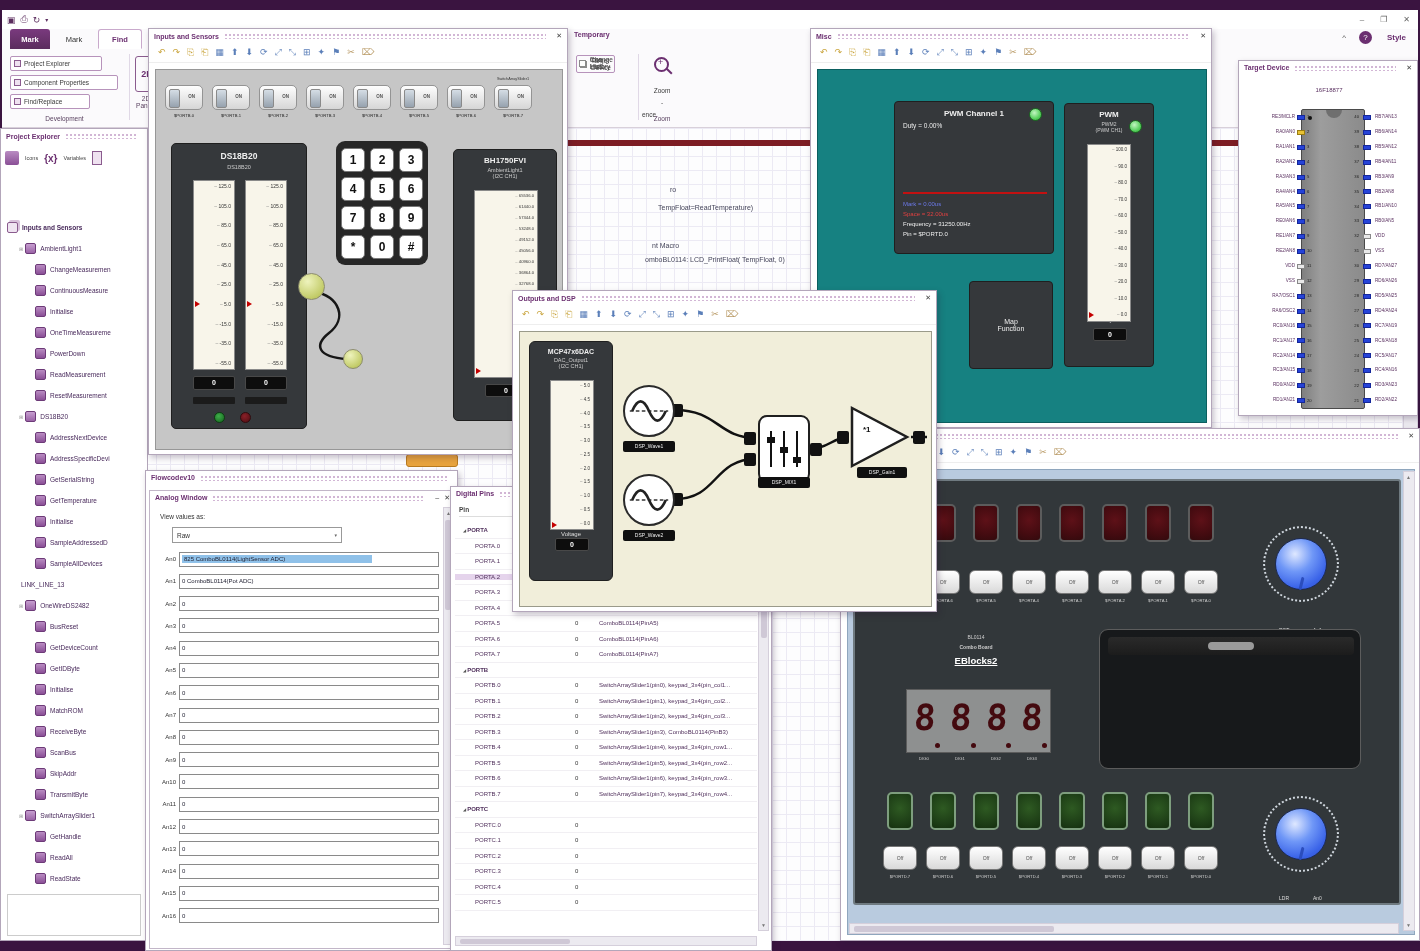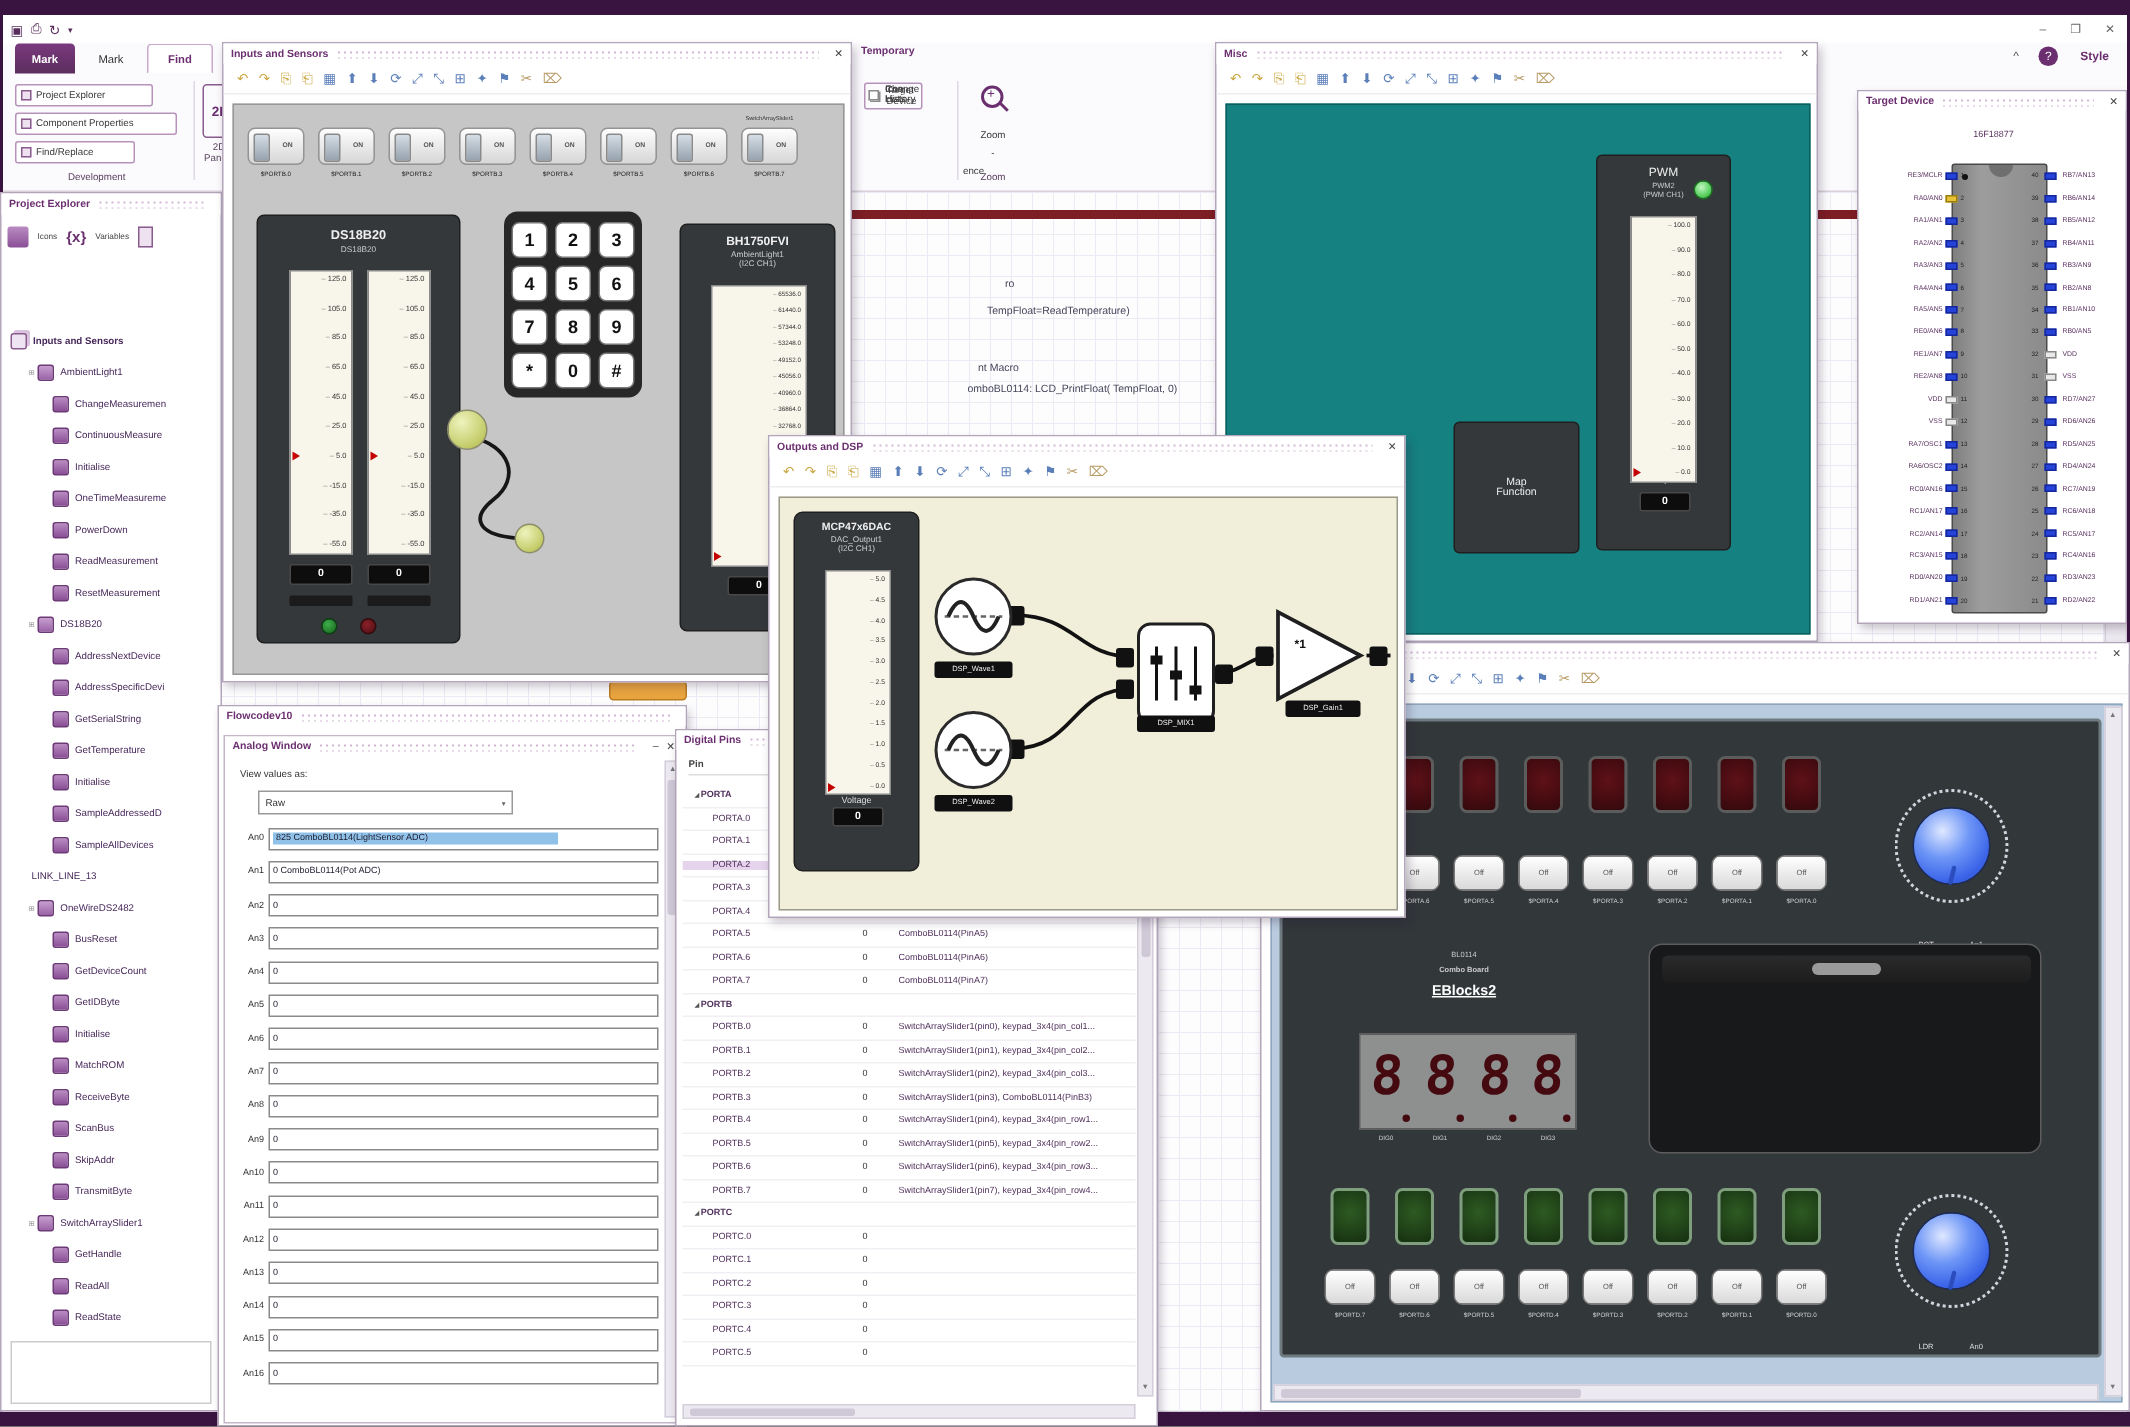--- a/index.html
+++ b/index.html
@@ -529,23 +529,33 @@
         <span class="ticon b">⤢</span>
         <span class="ticon b">⤡</span>
         <span class="ticon b">⊞</span>
         <span class="ticon b">✦</span>
         <span class="ticon b">⚑</span>
         <span class="ticon t">✂</span>
         <span class="ticon t">⌦</span>
     </div>
     <div class="abs" style="left:6px;top:40px;width:390px;height:354px;background:#168181;border:1px solid #0c5f5f"></div>
 
+    <div class="dk" style="left:83px;top:72px;width:160px;height:153px;text-align:left;border-radius:4px">
+      <div style="font-size:8px;font-weight:bold;text-align:center;margin-top:7px">PWM Channel 1</div>
+      <div class="abs" style="left:134px;top:6px;width:13px;height:13px;border-radius:50%;background:radial-gradient(circle at 40% 35%,#c2f5c2,#58d05e 60%,#2f9e36);border:1px solid #1c6b22"></div>
+      <div style="font-size:6.5px;margin:4px 0 0 8px">Duty = 0.00%</div>
+      <div class="abs" style="left:8px;top:90px;width:144px;height:2px;background:#c21111"></div>
+      <div class="abs" style="left:8px;top:99px;font-size:6px;color:#6b79e8">Mark = 0.00us</div>
+      <div class="abs" style="left:8px;top:109px;font-size:6px;color:#e04040">Space = 32.00us</div>
+      <div class="abs" style="left:8px;top:119px;font-size:6px">Frequency = 31250.00Hz</div>
+      <div class="abs" style="left:8px;top:129px;font-size:6px">Pin = $PORTD.0</div>
+    </div>
 
     <div class="dk" style="left:253px;top:74px;width:90px;height:264px;border-radius:4px">
-      <div style="font-size:8px;font-weight:normal;margin-top:6px">PWM</div>
+      <div style="font-size:8px;font-weight:bold;margin-top:6px">PWM</div>
       <div style="font-size:5px;color:#ccc;margin-top:2px">PWM2</div>
       <div style="font-size:5px;color:#ccc">(PWM CH1)</div>
       <div class="abs" style="left:64px;top:16px;width:13px;height:13px;border-radius:50%;background:radial-gradient(circle at 40% 35%,#c2f5c2,#58d05e 60%,#2f9e36);border:1px solid #1c6b22"></div>
       <div class="scale" style="left:22px;top:40px;width:44px;height:178px">
         <div class="trow" style="font-size:4.5px">100.0</div>
           <div class="trow" style="font-size:4.5px">90.0</div>
           <div class="trow" style="font-size:4.5px">80.0</div>
           <div class="trow" style="font-size:4.5px">70.0</div>
           <div class="trow" style="font-size:4.5px">60.0</div>
           <div class="trow" style="font-size:4.5px">50.0</div>

